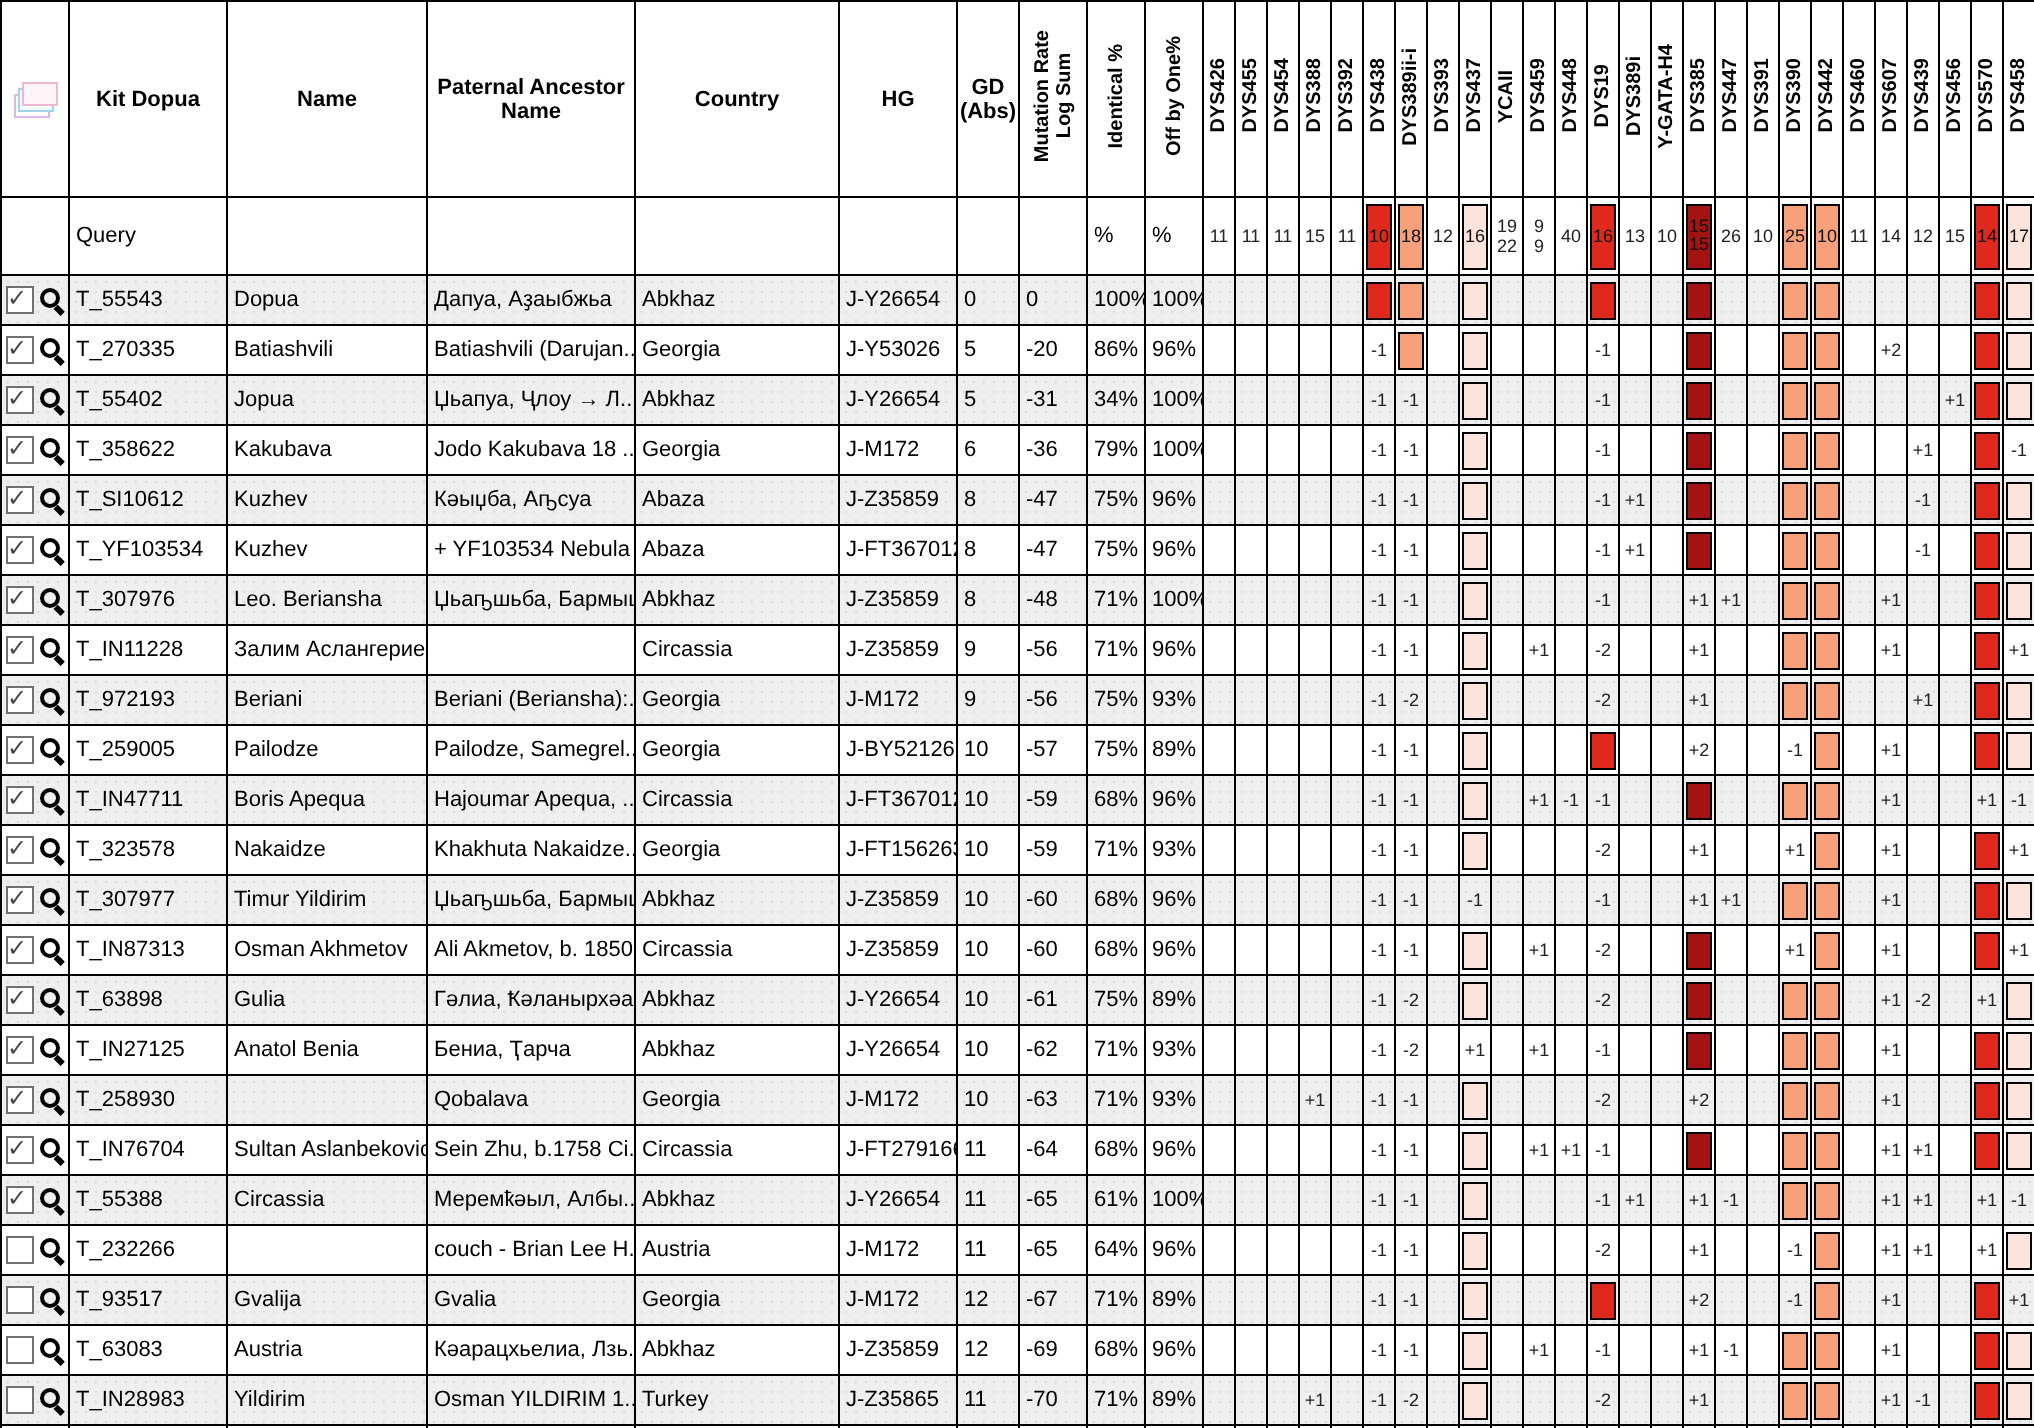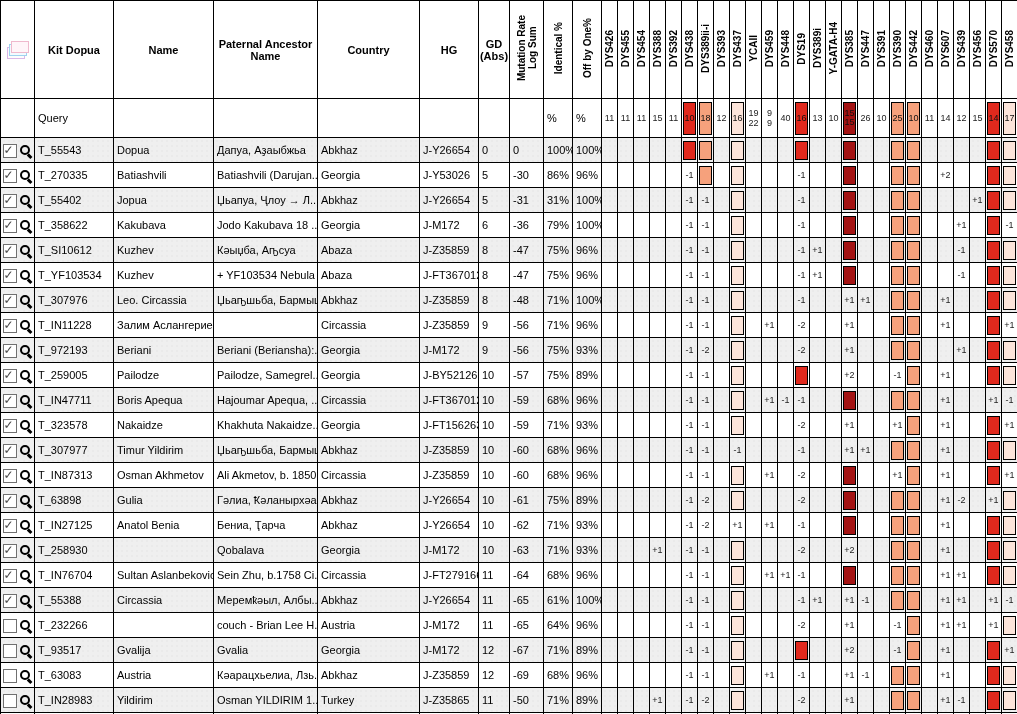--- a/index.html
+++ b/index.html
@@ -169,21 +169,21 @@
         <td class="mcell"><div class="sq" style="background: rgb(252, 228, 218);"></div></td>
       </tr>
       <tr>
         <td class="selcell"><span class="cb checked"></span><span class="mag"></span></td>
         <td class="txt">T_270335</td>
         <td class="txt">Batiashvili</td>
         <td class="txt">Batiashvili (Darujan...</td>
         <td class="txt">Georgia</td>
         <td class="txt">J-Y53026</td>
         <td class="txt">5</td>
-        <td class="txt">-30</td>
+        <td class="txt">-20</td>
         <td class="txt">86%</td>
         <td class="txt">96%</td>
         <td class="mcell"></td>
         <td class="mcell"></td>
         <td class="mcell"></td>
         <td class="mcell"></td>
         <td class="mcell"></td>
         <td class="mcell">-1</td>
         <td class="mcell"><div class="sq" style="background: rgb(246, 161, 124);"></div></td>
         <td class="mcell"></td>
@@ -208,21 +208,21 @@
       </tr>
       <tr class="odd">
         <td class="selcell"><span class="cb checked"></span><span class="mag"></span></td>
         <td class="txt">T_55402</td>
         <td class="txt">Jopua</td>
         <td class="txt">Џьапуа, Ҷлоу → Л...</td>
         <td class="txt">Abkhaz</td>
         <td class="txt">J-Y26654</td>
         <td class="txt">5</td>
         <td class="txt">-31</td>
-        <td class="txt">31%</td>
+        <td class="txt">34%</td>
         <td class="txt">100%</td>
         <td class="mcell"></td>
         <td class="mcell"></td>
         <td class="mcell"></td>
         <td class="mcell"></td>
         <td class="mcell"></td>
         <td class="mcell">-1</td>
         <td class="mcell">-1</td>
         <td class="mcell"></td>
         <td class="mcell"><div class="sq" style="background: rgb(252, 228, 218);"></div></td>
@@ -354,21 +354,21 @@
         <td class="mcell"></td>
         <td class="mcell"></td>
         <td class="mcell">-1</td>
         <td class="mcell"></td>
         <td class="mcell"><div class="sq" style="background: rgb(224, 41, 29);"></div></td>
         <td class="mcell"><div class="sq" style="background: rgb(252, 228, 218);"></div></td>
       </tr>
       <tr class="odd">
         <td class="selcell"><span class="cb checked"></span><span class="mag"></span></td>
         <td class="txt">T_307976</td>
-        <td class="txt">Leo. Circassia</td>
+        <td class="txt">Leo. Beriansha</td>
         <td class="txt">Џьаҧшьба, Бармышь</td>
         <td class="txt">Abkhaz</td>
         <td class="txt">J-Z35859</td>
         <td class="txt">8</td>
         <td class="txt">-48</td>
         <td class="txt">71%</td>
         <td class="txt">100%</td>
         <td class="mcell"></td>
         <td class="mcell"></td>
         <td class="mcell"></td>
@@ -967,21 +967,21 @@
         <td class="mcell"><div class="sq" style="background: rgb(252, 228, 218);"></div></td>
       </tr>
       <tr class="odd">
         <td class="selcell"><span class="cb"></span><span class="mag"></span></td>
         <td class="txt">T_IN28983</td>
         <td class="txt">Yildirim</td>
         <td class="txt">Osman YILDIRIM 1...</td>
         <td class="txt">Turkey</td>
         <td class="txt">J-Z35865</td>
         <td class="txt">11</td>
-        <td class="txt">-50</td>
+        <td class="txt">-70</td>
         <td class="txt">71%</td>
         <td class="txt">89%</td>
         <td class="mcell"></td>
         <td class="mcell"></td>
         <td class="mcell"></td>
         <td class="mcell">+1</td>
         <td class="mcell"></td>
         <td class="mcell">-1</td>
         <td class="mcell">-2</td>
         <td class="mcell"></td>

